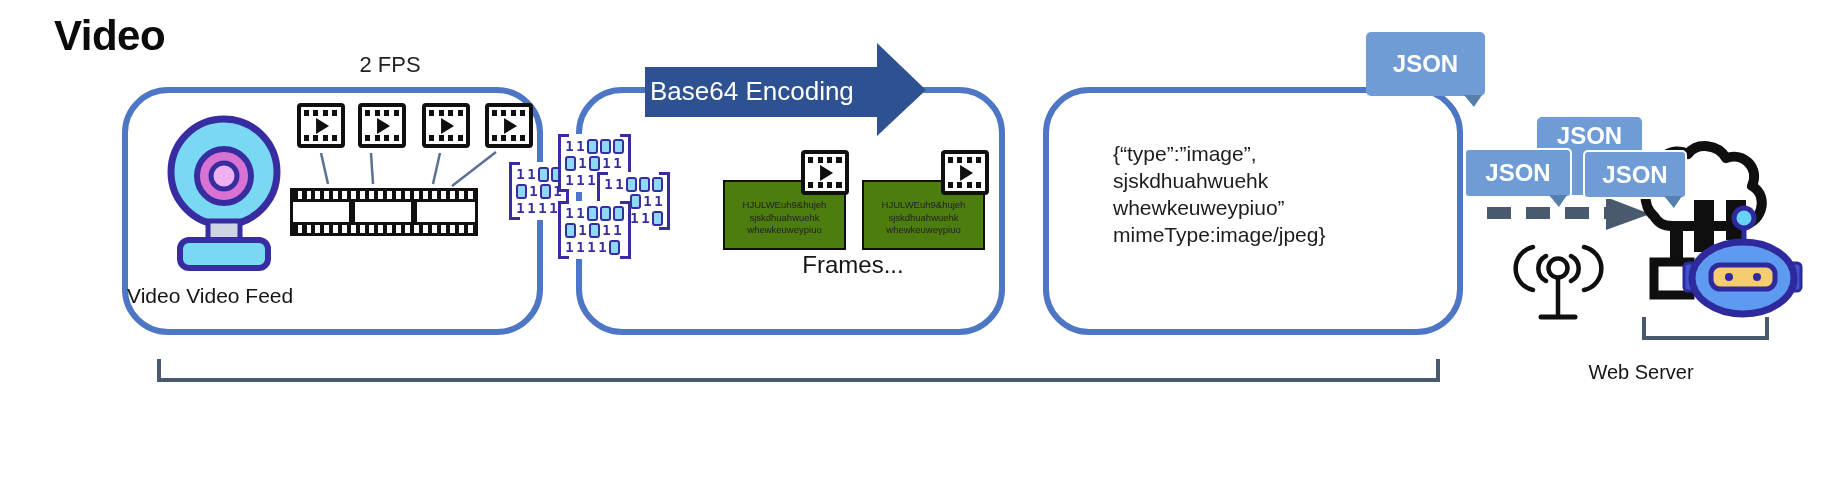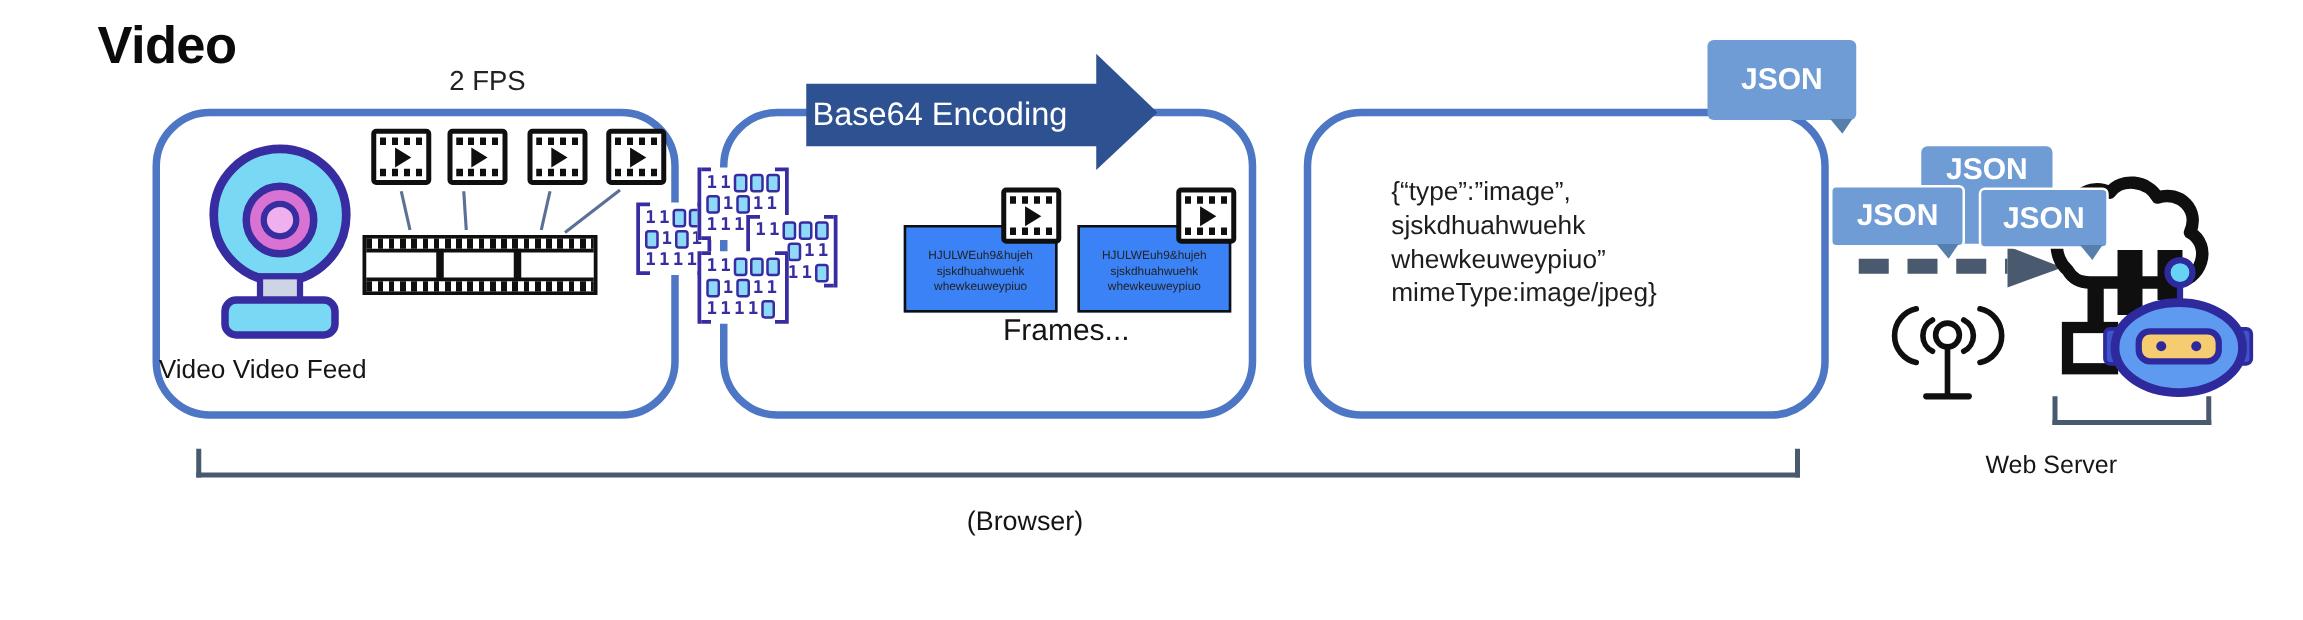--- a/index.html
+++ b/index.html
@@ -13,21 +13,21 @@
     --connector:#5b7095;
     --ink:#0f0f0f;
   }
   html,body{margin:0;padding:0;background:#fff;}
   .canvas{position:relative;width:1842px;height:496px;background:#fff;overflow:hidden;
           font-family:"Liberation Sans",sans-serif;color:#111;}
 
   .abs{position:absolute;}
 
   
-  .title{left:54px;top:12px;font-size:42px;font-weight:bold;letter-spacing:-0.5px;color:#0b0b0b;z-index:3;margin-left:24px;}
+  .title{left:54px;top:12px;font-size:42px;font-weight:bold;letter-spacing:-0.5px;color:#0b0b0b;z-index:3;}
   .fps{left:340px;top:52px;width:100px;text-align:center;font-size:22px;color:#222;z-index:3;}
   .live-feed{left:127px;top:284px;font-size:21px;color:#151515;z-index:3;}
   .frames-label{left:768px;top:251px;width:170px;text-align:center;font-size:24px;color:#151515;z-index:3;}
 
   
   .stage{border:6px solid var(--box_border);border-radius:46px;background:transparent;z-index:1;}
   .box1{left:122px;top:87px;width:409px;height:236px;}
   .box2{left:576px;top:87px;width:417px;height:236px;}
   .box3{left:1043px;top:87px;width:408px;height:236px;}
 
@@ -64,21 +64,21 @@
   .d1,.d0{display:flex;align-items:center;justify-content:center;
      font-family:"DejaVu Sans Mono",monospace;font-weight:700;font-size:14px;color:var(--indigo);}
   .d1{width:9px;height:15px;}
   .d0{width:7px;height:11px;background:var(--cyan);border:2px solid var(--indigo);border-radius:3px;color:transparent;}
   .m-a{left:509px;top:162px;z-index:3;}
   .m-b{left:558px;top:134px;z-index:3;}
   .m-c{left:558px;top:201px;z-index:5;}
   .m-d{left:597px;top:172px;z-index:4;}
 
   
-  .frame-card{width:119px;height:60px;background:#3b82f6;border:2.5px solid var(--ink);z-index:3;
+  .frame-card{width:119px;height:60px;background:#4d7c0f;border:2.5px solid var(--ink);z-index:3;
      display:flex;flex-direction:column;align-items:center;justify-content:center;
      font-size:9.5px;line-height:12.5px;color:#222;text-align:center;padding-top:6px;}
   .card1{left:723px;top:180px;}
   .card2{left:862px;top:180px;}
 
   
   .payload{left:1113px;top:140px;width:250px;font-size:21px;line-height:27px;color:#1d1d1d;z-index:3;}
 
   
   .badge{background:var(--badge_fill);color:#fff;font-weight:bold;font-size:24px;
@@ -321,18 +321,17 @@
     <span>JSON</span>
     <div class="fold"></div>
   </div>
   <div class="abs badge badge-right">
     <span>JSON</span>
     <div class="fold"></div>
   </div>
 
   <div class="abs bracket client-bracket"></div>
   <div class="abs client-label">
-    <div>(Browser)</div>
   </div>
   <div class="abs bracket server-bracket"></div>
   <div class="abs server-label">Web Server</div>
 
 </div>
 
 </body></html>

